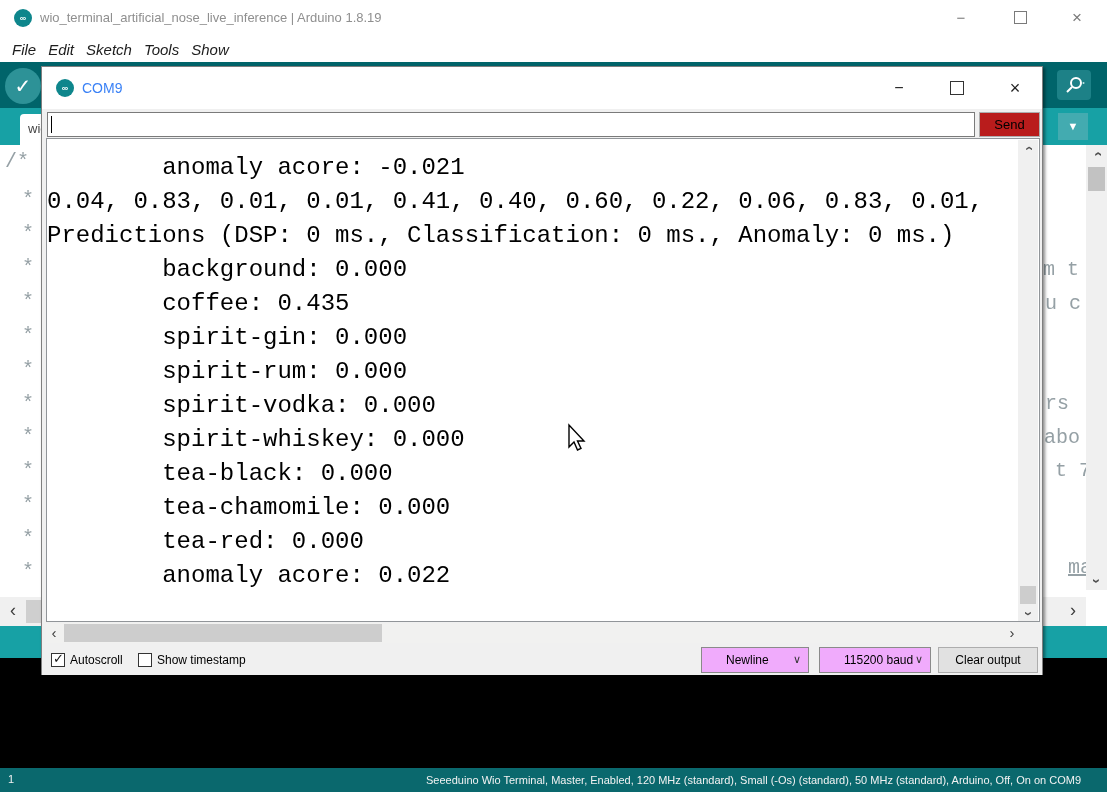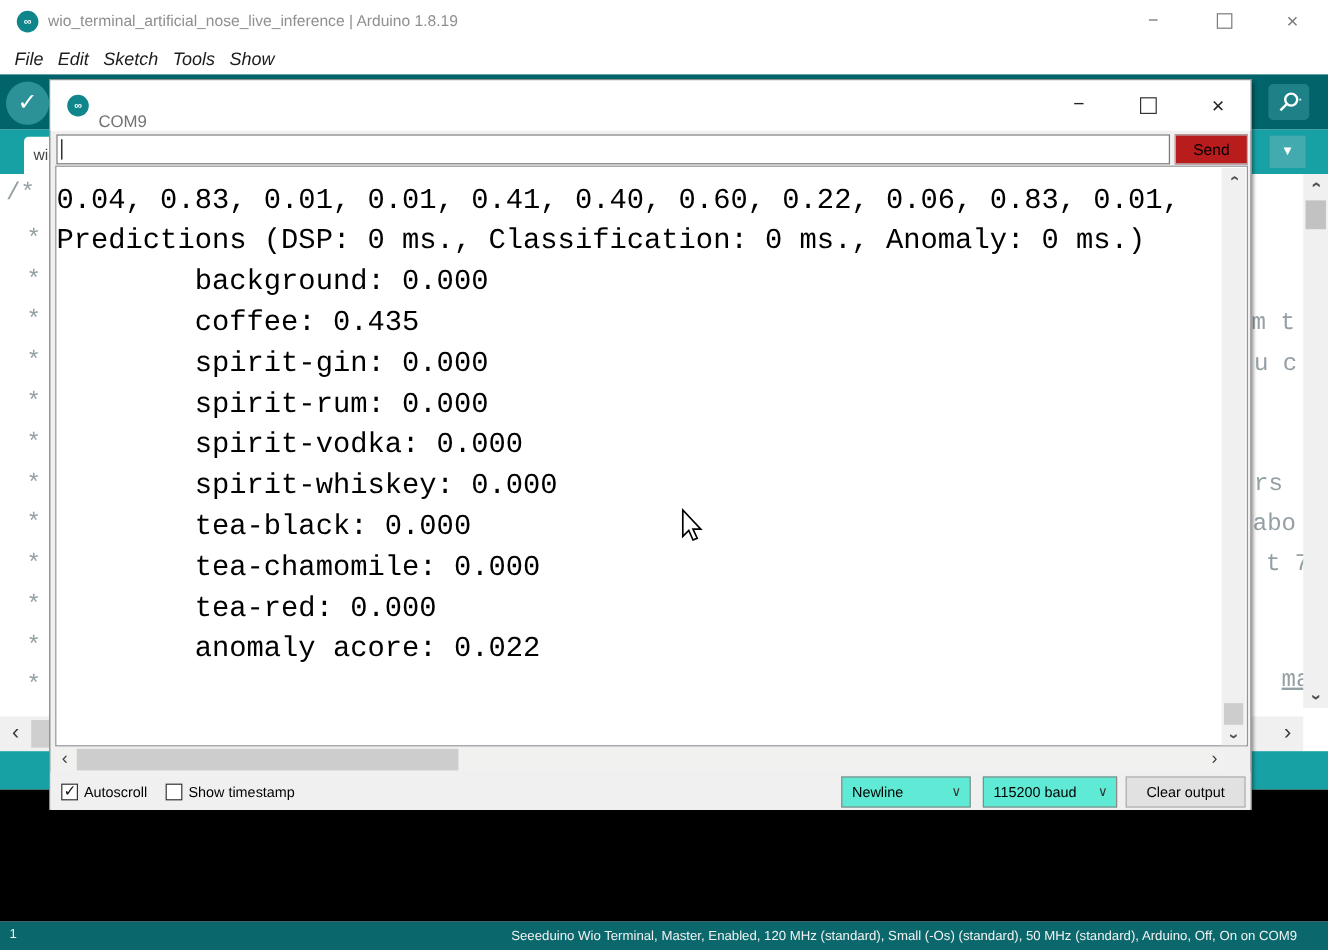--- a/index.html
+++ b/index.html
@@ -64,21 +64,21 @@
                color:#f2f2f2; font-size:11px; }
   .statusbar .line-no { position:absolute; left:8px; top:5px; }
   .statusbar .board-info { position:absolute; right:26px; top:6px; font-size:11px; }
 
   
   .serial-win { position:absolute; left:41px; top:66px; width:1002px; height:609px; background:#f0f0f0;
                 border:1px solid #7f7f7f; box-shadow:2px 2px 3px rgba(0,0,0,0.45); z-index:10; }
   .sw-titlebar { position:absolute; left:0; top:0; width:100%; height:42px; background:#ffffff; }
   .sw-icon { position:absolute; left:14px; top:12px; width:18px; height:18px; border-radius:50%;
              background:#0e868c; color:#fff; font-size:9px; line-height:18px; text-align:center; font-weight:bold; }
-  .sw-title { position:absolute; left:40px; top:26px; font-size:14px; color:#737373; }
+  .sw-title { position:absolute; left:40px; top:13px; font-size:14px; color:#3b82f6; }
   .sw-ctl { position:absolute; top:10px; width:22px; height:22px; text-align:center; line-height:22px;
             color:#222; font-size:16px; }
   .sw-ctl.min { left:846px; }
   .sw-ctl.max { left:904px; top:14px; }
   .sw-ctl.cls { left:962px; font-size:18px; }
   .sw-maxbox { width:14px; height:14px; border:1px solid #333; margin:0 auto; }
 
   .sw-input { position:absolute; left:5px; top:45px; width:928px; height:25px; background:#fff;
               border:1px solid #7a7a7a; font-size:14px; padding:2px 4px;
               font-family:"Liberation Sans", sans-serif; }
@@ -103,22 +103,22 @@
   .sw-hscroll .a-l, .sw-hscroll .a-r { position:absolute; top:0; width:16px; height:20px; color:#3c3c3c;
         font-size:15px; text-align:center; line-height:19px; }
   .sw-hscroll .a-l { left:0; }
   .sw-hscroll .a-r { right:0; }
   .sw-hthumb { position:absolute; left:18px; top:1px; width:318px; height:18px; background:#cdcdcd; }
 
   .sw-bottombar { position:absolute; left:0; top:576px; width:1000px; height:32px; background:#f0f0f0;
                   display:flex; align-items:center; font-size:12px; color:#000; }
   .chk { width:14px; height:14px; background:#fff; border:1px solid #333; position:relative; }
   .chk .tick { position:absolute; left:1px; top:-3px; font-size:13px; color:#111; }
-  .combo { height:26px; background:#5eead4; border:1px solid #8a8a8a; position:relative;
-           font-size:12px; padding:5px 0 0 8px; }
+  .combo { height:26px; background:#f0abfc; border:1px solid #8a8a8a; position:relative;
+           font-size:12px; padding:5px 0 0 24px; }
   .combo .chev { position:absolute; right:7px; top:5px; color:#333; font-size:11px; }
   .combo.newline { position:absolute; left:659px; width:108px; }
   .combo.baud { position:absolute; left:777px; width:112px; }
   .clear-btn { position:absolute; left:896px; top:0px; width:100px; height:26px; background:#e1e1e1;
                border:1px solid #adadad; text-align:center; line-height:24px; font-size:12px; }
   .bb-inner { position:relative; width:100%; height:26px; margin-top:2px; }
   .chk1 { position:absolute; left:9px; top:6px; }
   .lbl1 { position:absolute; left:28px; top:6px; }
   .chk2 { position:absolute; left:96px; top:6px; }
   .lbl2 { position:absolute; left:115px; top:6px; }
@@ -221,20 +221,21 @@
       <div class="sw-ctl cls">×</div>
     </div>
 
     <input class="sw-input" type="text" value="" style="">
     <div class="caret"></div>
     <div class="sw-send">Send</div>
 
     <div class="sw-output">
       <div class="sw-lines">
 
+      <div class="sw-line">        anomaly acore: -0.021</div>
           <div class="sw-line">0.04, 0.83, 0.01, 0.01, 0.41, 0.40, 0.60, 0.22, 0.06, 0.83, 0.01,</div>
           <div class="sw-line">Predictions (DSP: 0 ms., Classification: 0 ms., Anomaly: 0 ms.)</div>
           <div class="sw-line">        background: 0.000</div>
           <div class="sw-line">        coffee: 0.435</div>
           <div class="sw-line">        spirit-gin: 0.000</div>
           <div class="sw-line">        spirit-rum: 0.000</div>
           <div class="sw-line">        spirit-vodka: 0.000</div>
           <div class="sw-line">        spirit-whiskey: 0.000</div>
           <div class="sw-line">        tea-black: 0.000</div>
           <div class="sw-line">        tea-chamomile: 0.000</div>

